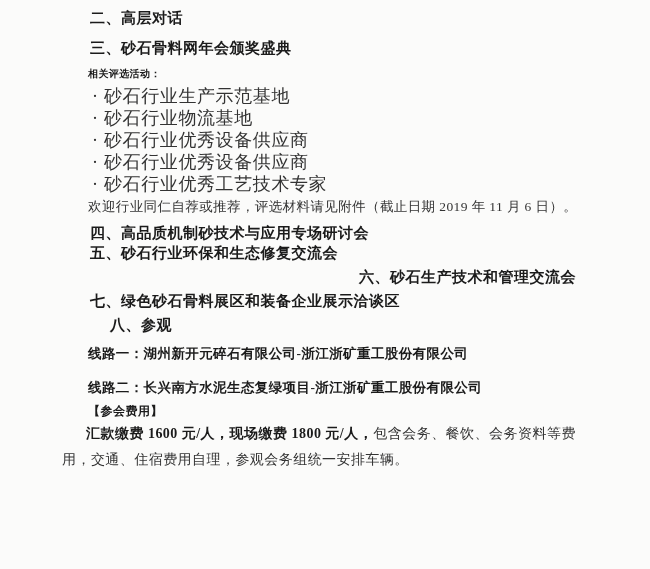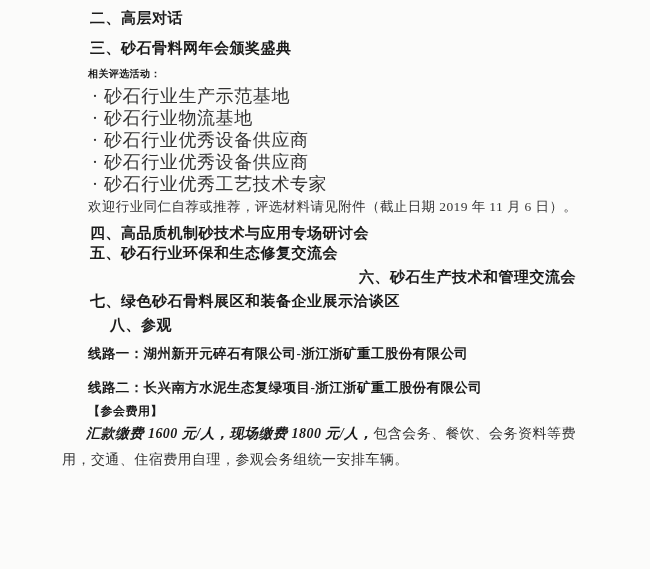--- a/index.html
+++ b/index.html
@@ -93,21 +93,20 @@
     text-indent: 28px;
   }
   .para.pay {
     margin-top: 0;
     line-height: 26px;
     text-indent: 24px;
   }
   .para.pay .bold-run {
     font-weight: bold;
     color: #1b1b1b;
-    font-style: italic;
   }
 </style>
 </head>
 <body>
 
 <div class="page">
 
   <div class="hd s2">二、高层对话</div>
   <div class="hd s3">三、砂石骨料网年会颁奖盛典</div>
 

